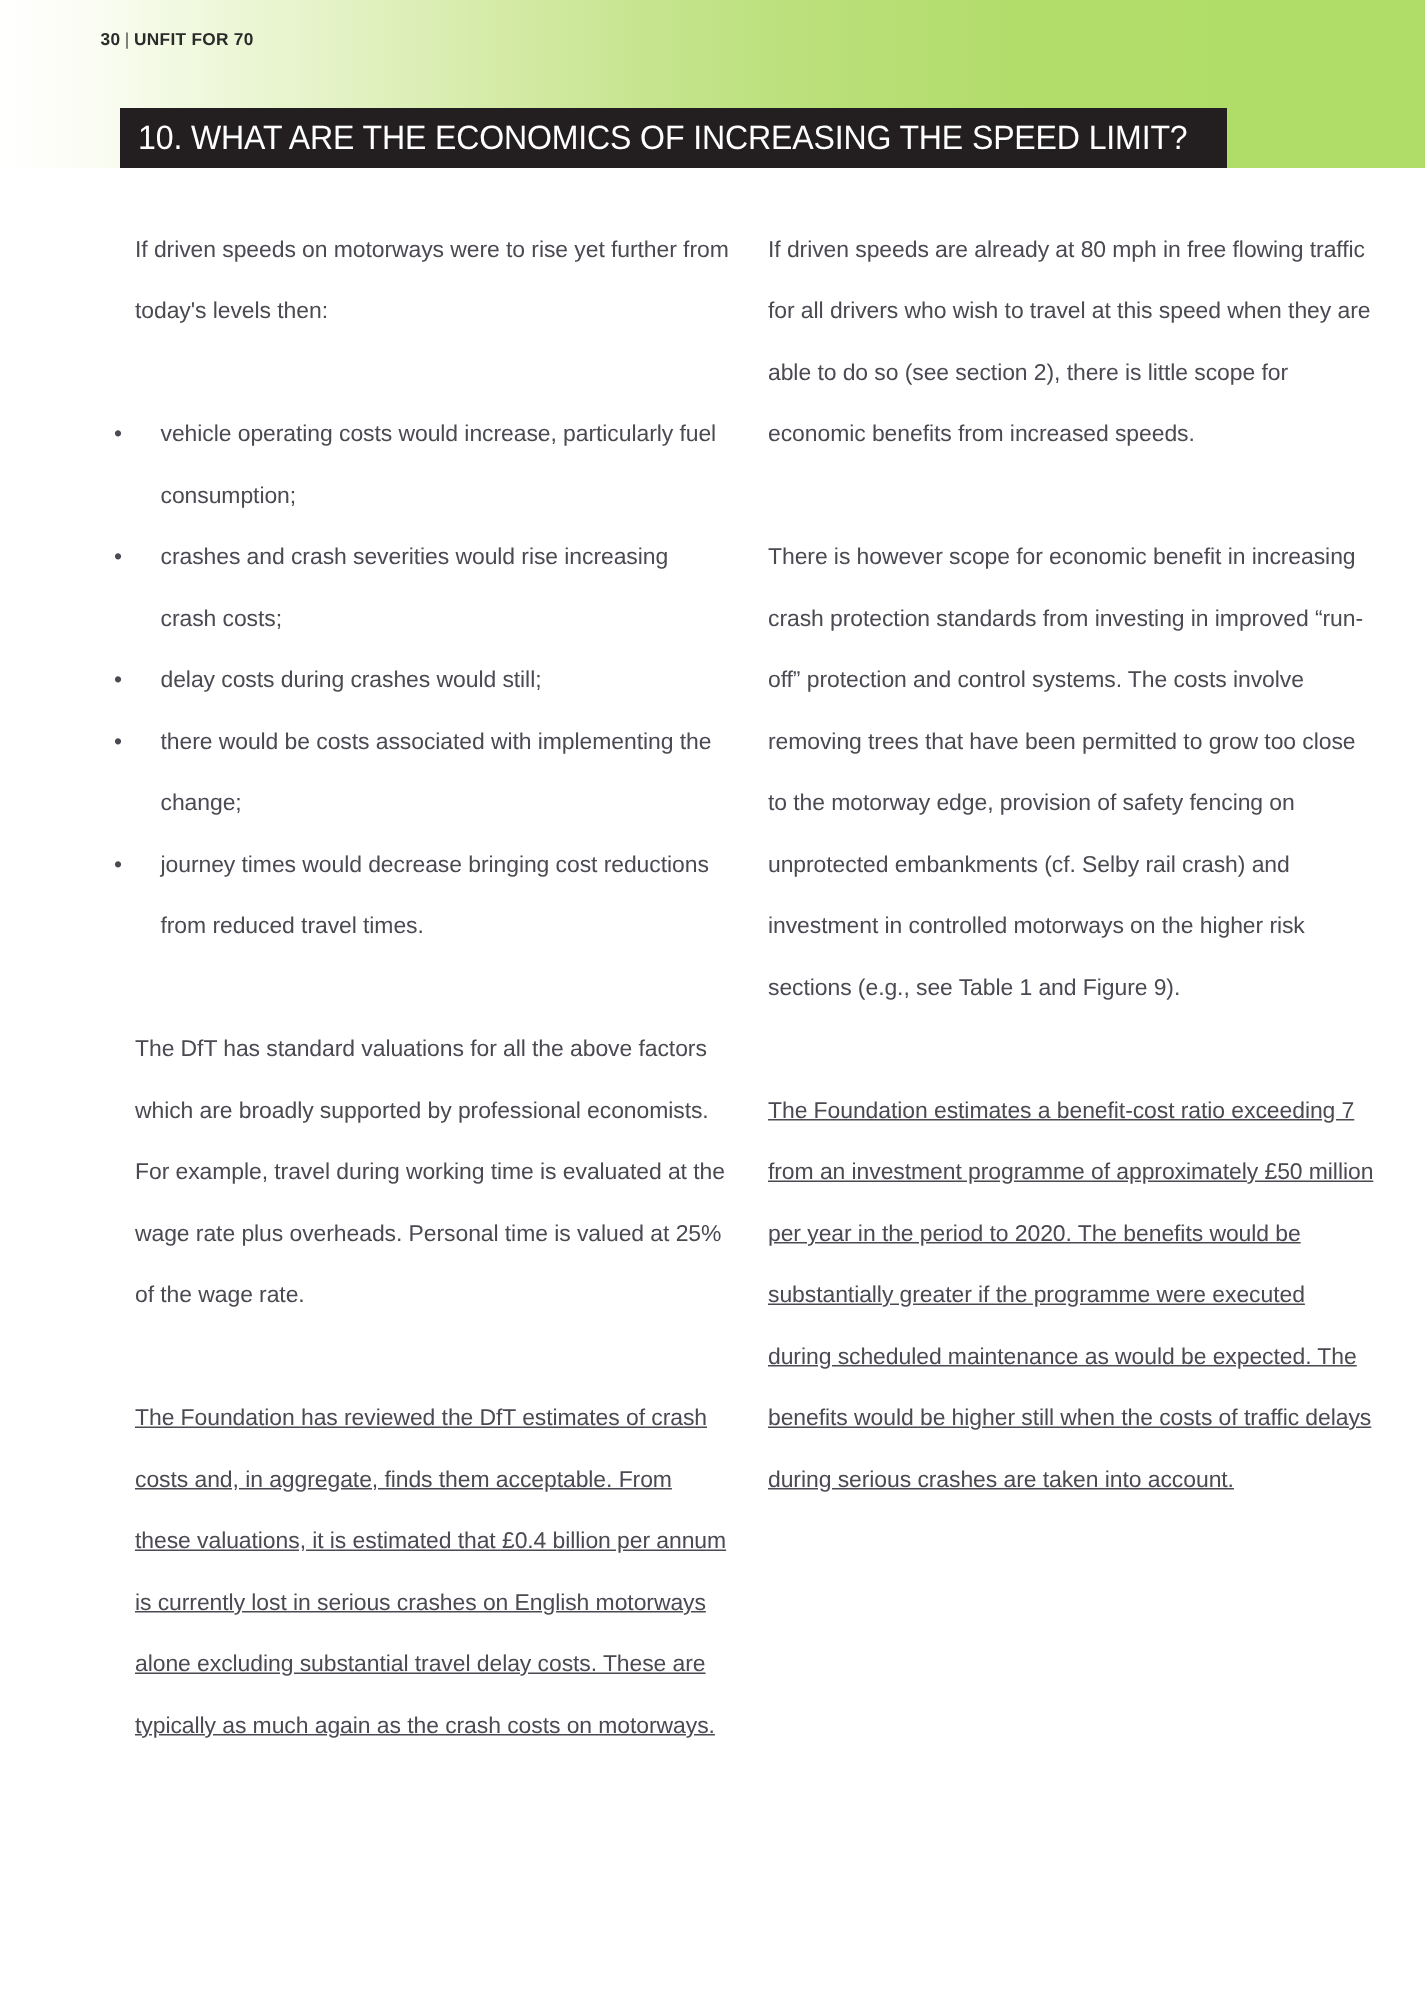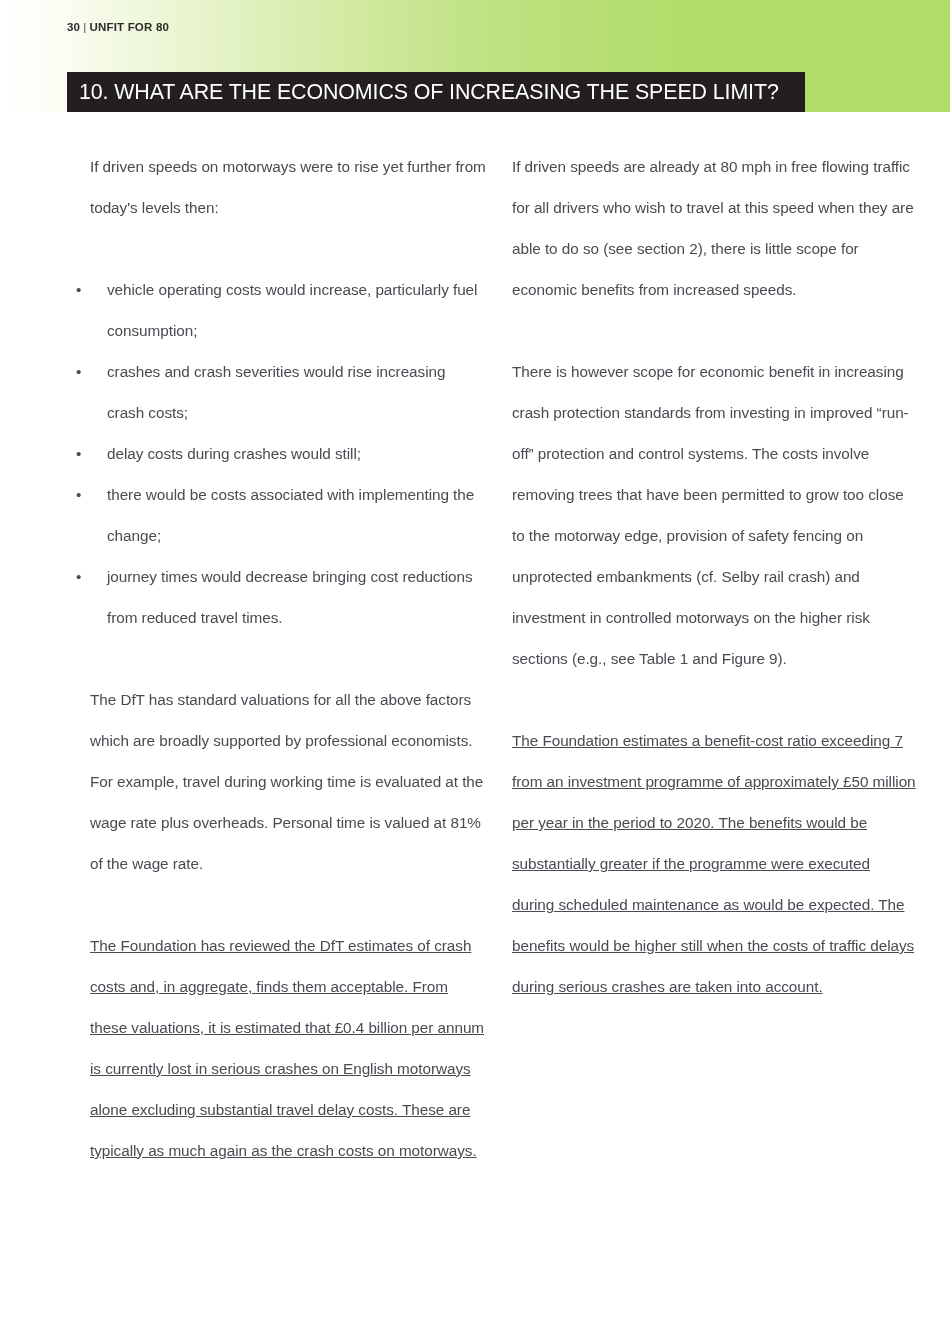--- a/index.html
+++ b/index.html
@@ -48,21 +48,21 @@
   }
   .folio .sep {
     font-weight: 400;
     color: #4e4e4e;
     padding: 0 3px;
   }
 
   
   .title-bar {
     position: absolute;
-    left: 67px;
+    left: 80px;
     top: 72px;
     width: 738px;
     height: 40px;
     background: #231f20;
   }
   .title-text {
     position: absolute;
     left: 12px;
     top: 50%;
     transform: translateY(-50%);
@@ -123,21 +123,21 @@
   .spacer-line { height: 41px; }
 </style>
 </head>
 <body>
 
 <div class="page">
 
   <div class="top-band"></div>
 
   <div class="folio">
-    <span>30</span><span class="sep">|</span><span>UNFIT FOR 80</span>
+    <span>30</span><span class="sep">|</span><span>UNFIT FOR 70</span>
   </div>
 
   <div class="title-bar">
     <div class="title-text"><span class="title-inner">10.   WHAT ARE THE ECONOMICS OF INCREASING THE SPEED LIMIT?</span></div>
   </div>
 
   <div class="columns">
 
     <div class="col col-left">
       <p class="para">If driven speeds on motorways were to rise yet further from today's levels then:</p>
@@ -160,21 +160,21 @@
           <span>there would be costs associated with implementing the change;</span>
         </li>
         <li class="bullet-item">
           <span class="dot">•</span>
           <span>journey times would decrease bringing cost reductions from reduced travel times.</span>
         </li>
       </ul>
 
       <div class="spacer-line"></div>
 
-      <p class="para">The DfT has standard valuations for all the above factors which are broadly supported by professional economists. For example, travel during working time is evaluated at the wage rate plus overheads.  Personal time is valued at 81% of the wage rate.</p>
+      <p class="para">The DfT has standard valuations for all the above factors which are broadly supported by professional economists. For example, travel during working time is evaluated at the wage rate plus overheads.  Personal time is valued at 25% of the wage rate.</p>
       <p class="para tight">The Foundation has reviewed the DfT estimates of crash costs and, in aggregate, finds them acceptable.  From these valuations, it is estimated that £0.4 billion per annum is currently lost in serious crashes on English motorways alone excluding substantial travel delay costs. These are typically as much again as the crash costs on motorways.</p>
     </div>
 
     <div class="col col-right">
       <p class="para">If driven speeds are already at 80 mph in free flowing traffic for all drivers who wish to travel at this speed when they are able to do so (see section 2), there is little scope for economic benefits from increased speeds.</p>
       <p class="para">There is however scope for economic benefit in increasing crash protection standards from investing in improved “run-off” protection and control systems.  The costs involve removing trees that have been permitted to grow too close to the motorway edge, provision of safety fencing on unprotected embankments (cf. Selby rail crash) and investment in controlled motorways on the higher risk sections (e.g., see Table 1 and Figure 9).</p>
       <p class="para tight">The Foundation estimates a benefit-cost ratio exceeding 7 from an investment programme of approximately £50 million per year in the period to 2020. The benefits would be substantially greater if the programme were executed during scheduled maintenance as would be expected.  The benefits would be higher still when the costs of traffic delays during serious crashes are taken into account.</p>
     </div>
 
   </div>

